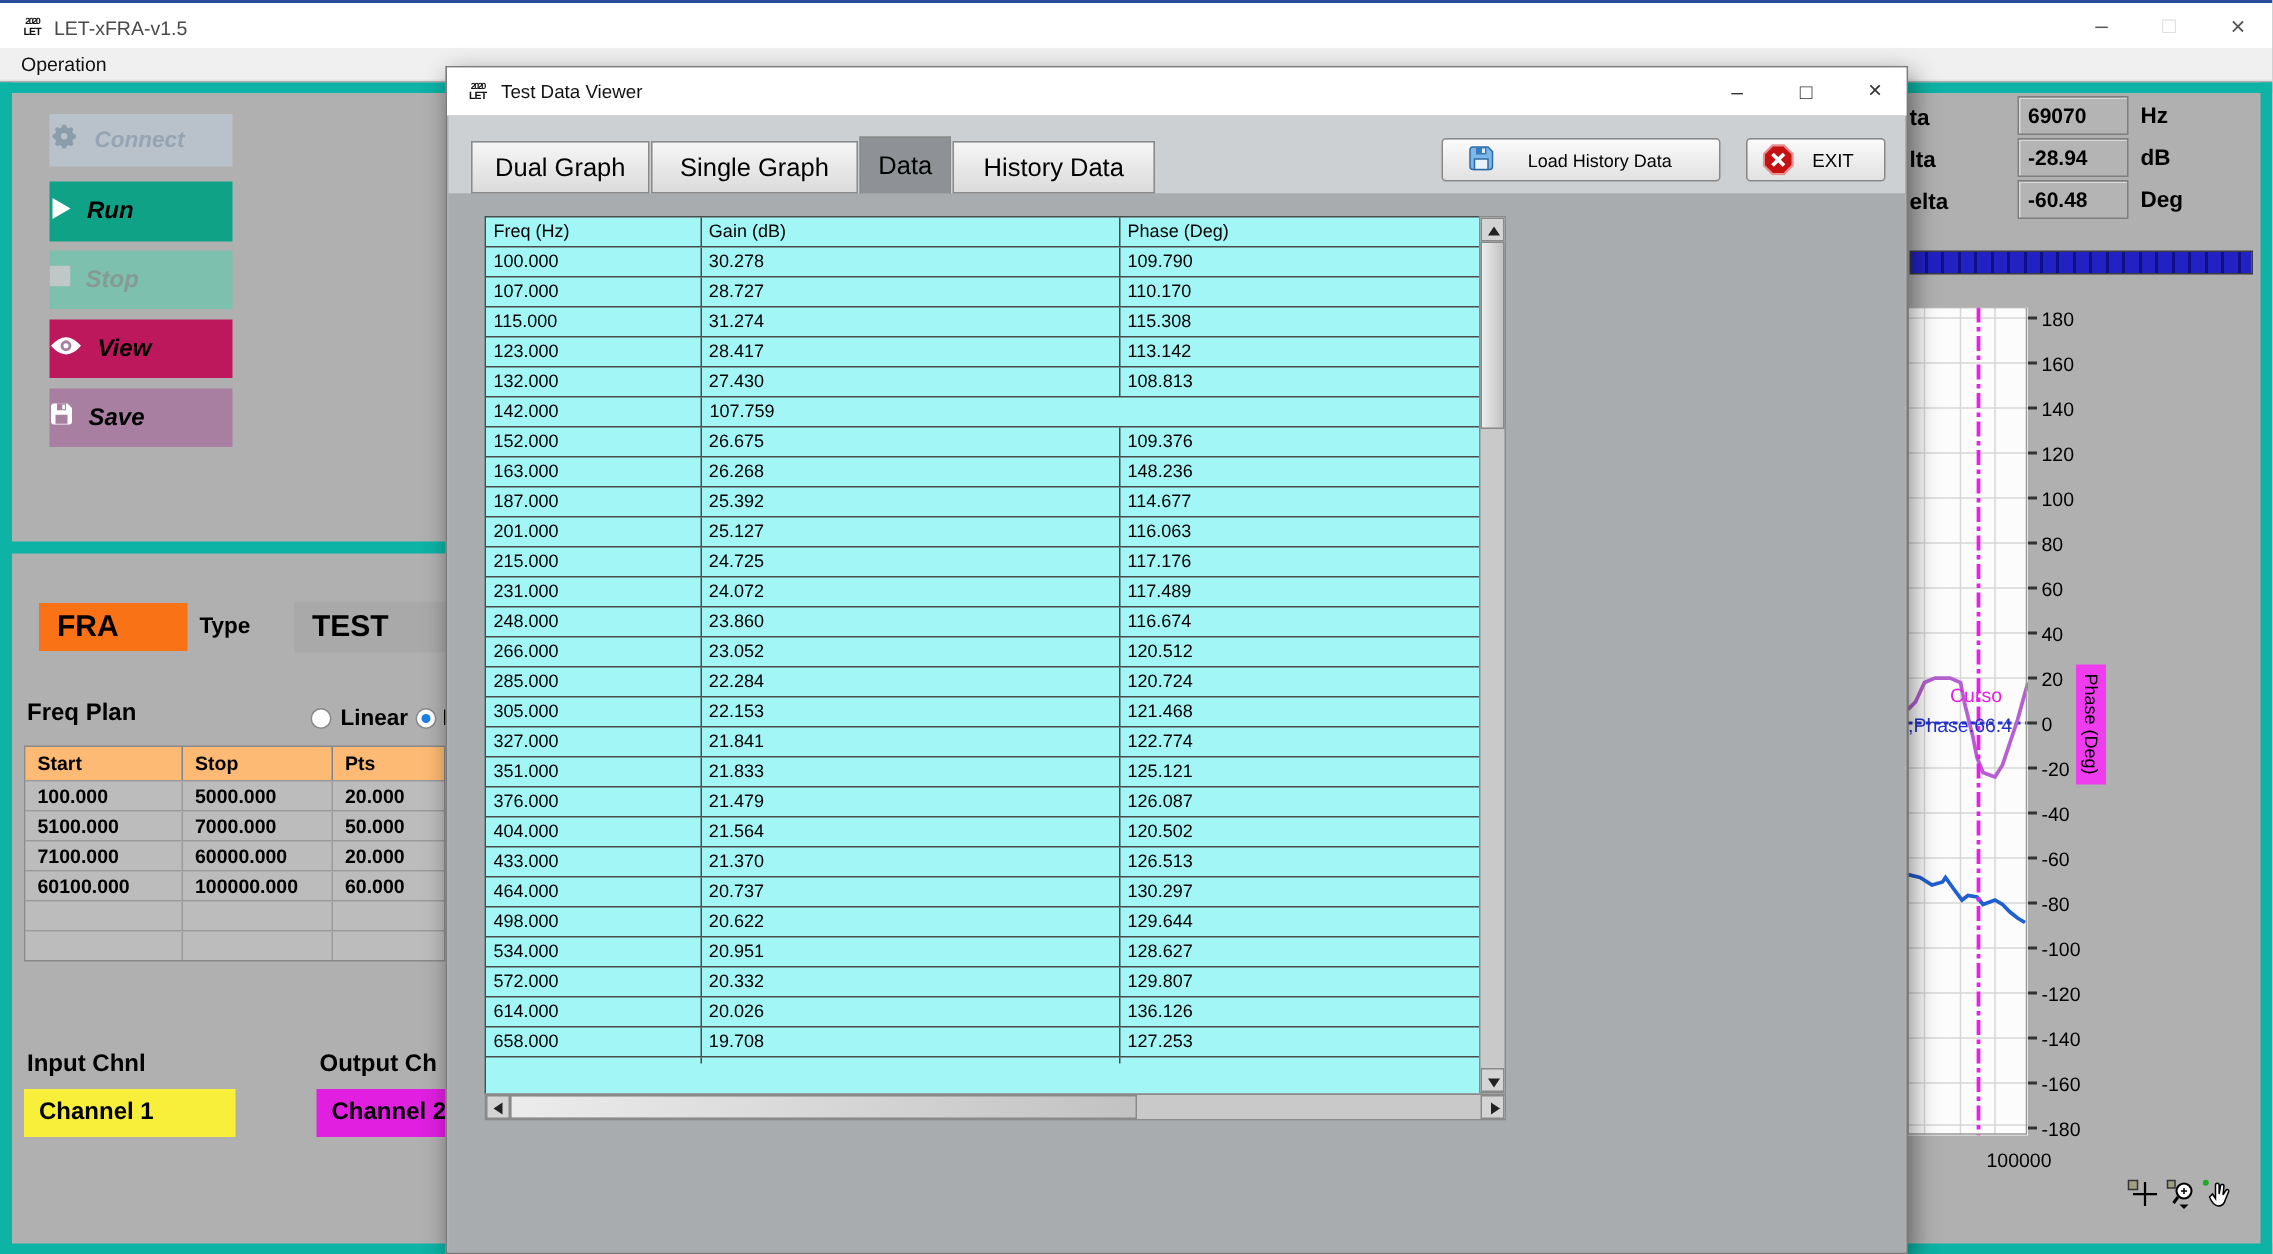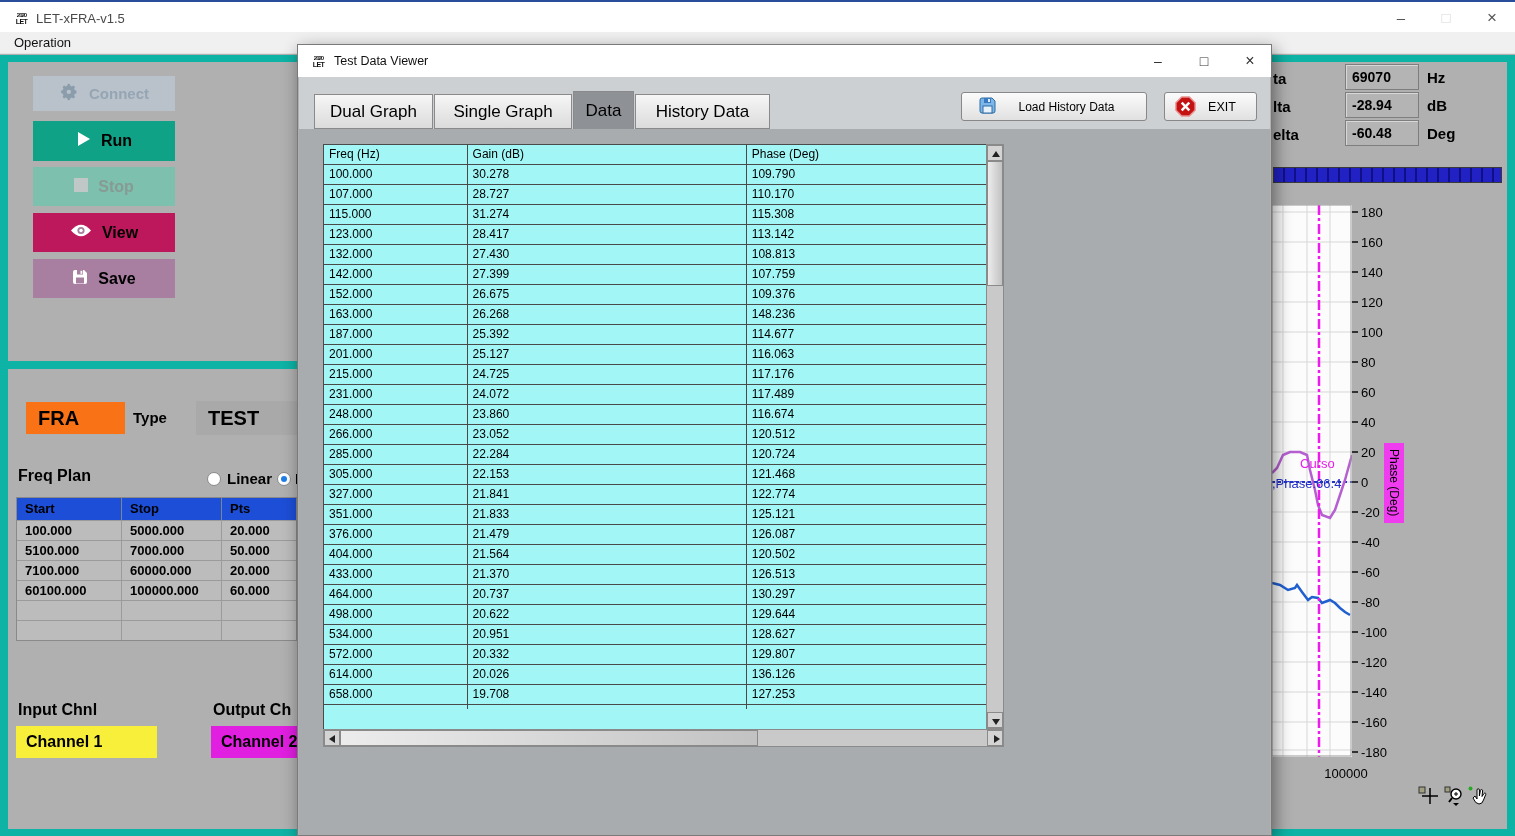--- a/index.html
+++ b/index.html
@@ -15,21 +15,21 @@
   .applogo .l2 { font-size:7px; font-weight:bold; letter-spacing:-0.5px; }
   .main-title { left:36px; top:9px; font-size:13px; color:#4a4a4a; }
   .winbtn { width:30px; height:26px; top:3px; text-align:center; line-height:26px; font-size:15px; color:#555; }
   .menubar { left:0; top:32px; width:1515px; height:22px; background:#f0f0f0; border-bottom:1px solid #e2e2e2; }
   .menuitem { left:8px; top:2px; padding:1px 6px; font-size:13px; color:#111; }
 
   
   .teal { background:#0db3a5; }
 
   
-  .lbtn { left:33px; width:142px; display:flex; align-items:center; justify-content:center; gap:10px; font-weight:bold; border:none; }
+  .lbtn { left:33px; width:122px; display:flex; align-items:center; gap:10px; font-weight:bold; border:none;font-style:italic; }
   .lbtn .lbl { font-size:16px; }
   .btn-connect { top:76px; height:35px; background:#b9c2cb; color:#96a5b3; }
   .btn-connect .lbl { font-size:15px; }
   .btn-run  { top:121px; height:40px; background:#10a287; color:#000; }
   .btn-stop { top:167px; height:39px; background:#7cc0ad; color:#879a94; }
   .btn-view { top:213px; height:39px; background:#be185d; color:#000; }
   .btn-save { top:259px; height:39px; background:#a87fa0; color:#000; }
 
   
   .h-teal-div { left:0; top:361px; width:300px; height:8px; background:#0db3a5; }
@@ -38,21 +38,21 @@
   .fra-box { left:26px; top:402px; width:99px; height:32px; background:#f97316; font-size:20px; font-weight:bold; color:#000; line-height:32px; padding-left:12px; }
   .type-lbl { left:133px; top:409px; font-size:15px; font-weight:bold; color:#000; }
   .test-box { left:196px; top:401px; width:104px; height:34px; background:#a9a9a9; font-size:20px; font-weight:bold; color:#000; line-height:34px; padding-left:12px; }
   .freqplan-lbl { left:18px; top:467px; font-size:16px; font-weight:bold; color:#000; }
   .radio { width:14px; height:14px; border-radius:50%; background:#fff; border:1px solid #8a8a8a; display:inline-block; }
   .radio.sel { background:#fff; position:relative; }
   .radio.sel::after { content:""; position:absolute; left:3px; top:3px; width:6px; height:6px; border-radius:50%; background:#1f7fe8; }
   .radio-lbl { font-size:15px; font-weight:bold; color:#000; }
 
   .fptable { left:16px; top:497px; width:281px; border:1px solid #8a8a8a; font-size:13px; }
-  .fphead { display:flex; background:#1d4ed8; height:22px; font-weight:bold; color:#000; }
+  .fphead { display:flex; background:#fdba74; height:22px; font-weight:bold; color:#000; }
   .fphead > div { padding:3px 0 0 8px; border-right:1px solid #7c848c; }
   .fprow { display:flex; background:#bcbcbc; height:20px; border-top:1px solid #9b9b9b; font-weight:bold; }
   .fprow > div { padding:2px 0 0 8px; border-right:1px solid #9b9b9b; overflow:hidden; }
   .fpc0 { width:105px; } .fpc1 { width:100px; } .fpc2 { width:74px; border-right:none !important; }
 
   .chn-lbl { font-size:16px; font-weight:bold; color:#000; }
   .chn-box { height:32px; font-size:16px; font-weight:bold; color:#000; line-height:32px; padding-left:10px; }
 
   
   .ro-lbl { font-size:15px; font-weight:bold; color:#000; }
@@ -468,21 +468,20 @@
               </div>
 
               <div class="drow">
                 <div class="dcol0">132.000</div>
                 <div class="dcol1">27.430</div>
                 <div class="dcol2">108.813</div>
               </div>
 
               <div class="drow">
                 <div class="dcol0">142.000</div>
-                <div class="dcol1">27.399</div>
                 <div class="dcol2">107.759</div>
               </div>
 
               <div class="drow">
                 <div class="dcol0">152.000</div>
                 <div class="dcol1">26.675</div>
                 <div class="dcol2">109.376</div>
               </div>
 
               <div class="drow">

